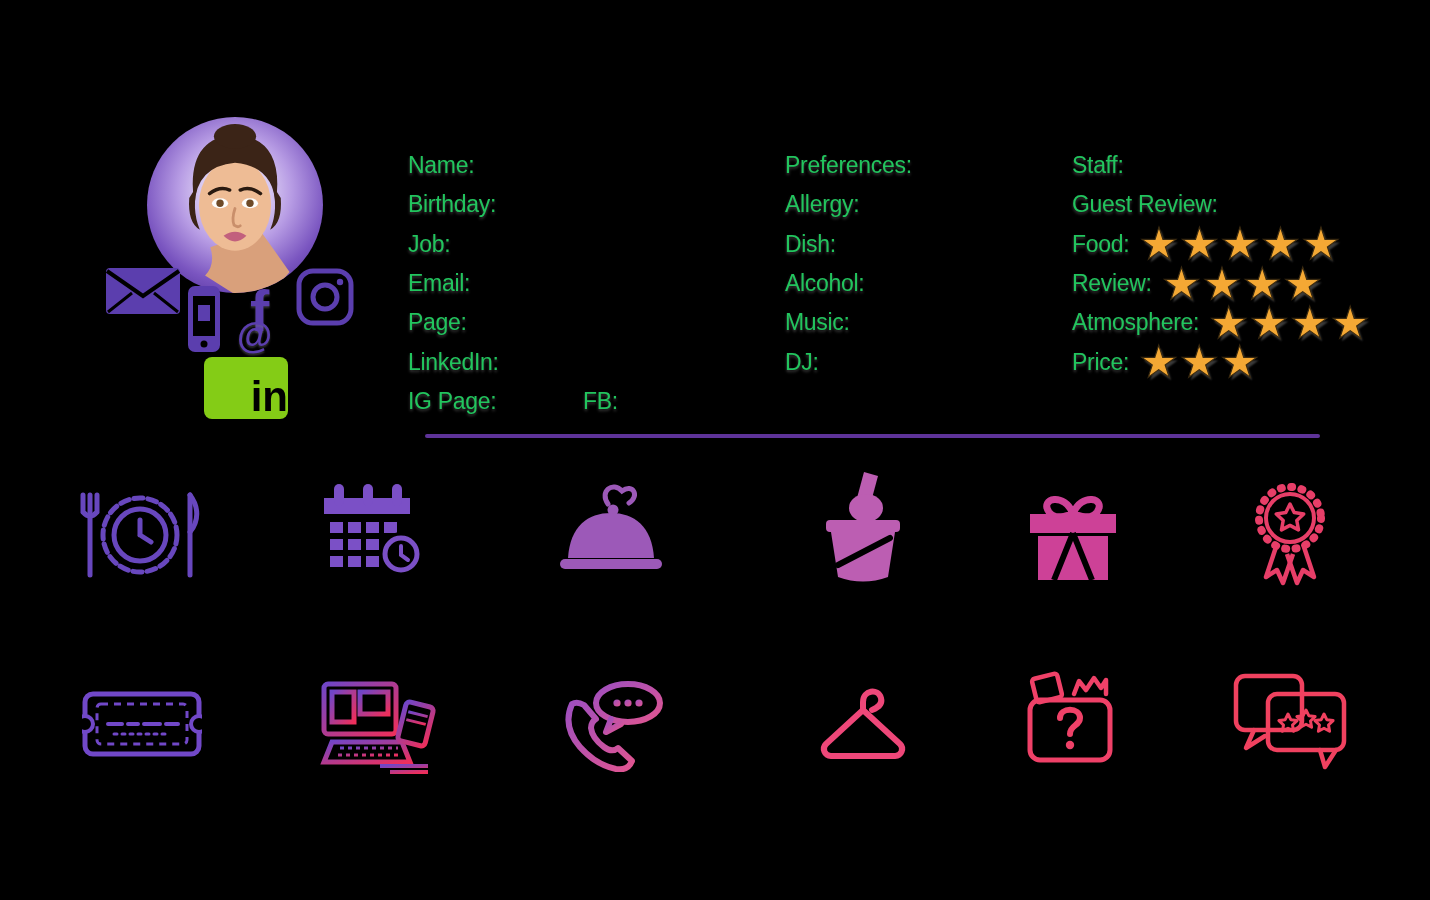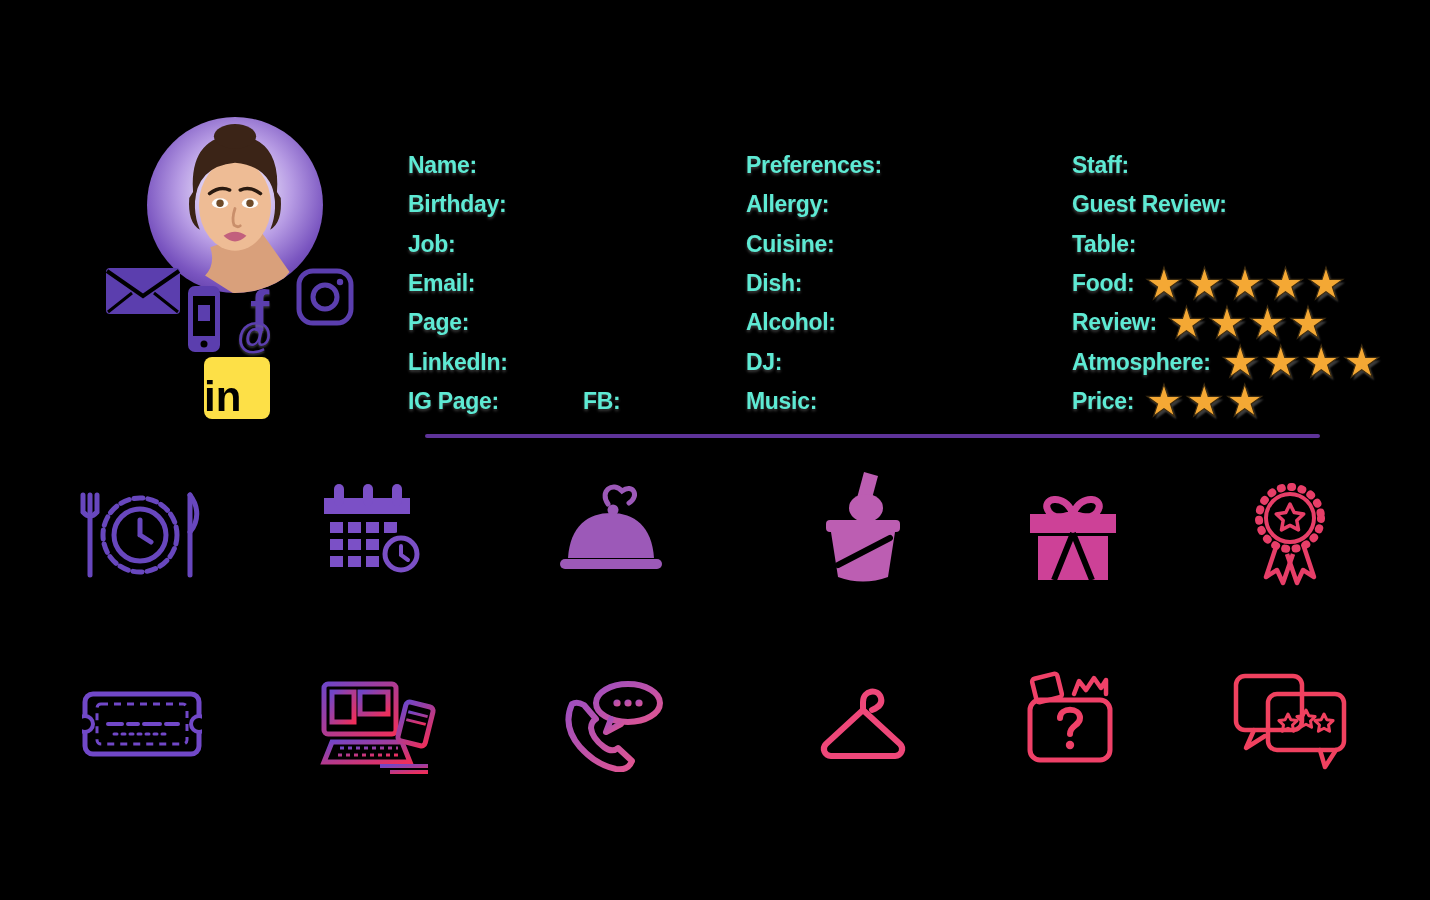--- a/index.html
+++ b/index.html
@@ -3,50 +3,50 @@
 <meta charset="utf-8">
 <style>
   html,body{margin:0;padding:0;}
   body{
     width:1430px;height:900px;position:relative;overflow:hidden;
     background:#000;
     font-family:"Liberation Sans", sans-serif;
   }
   
   .label{
-    color:#5eead4;font-weight:700;font-size:23px;letter-spacing:-0.3px;
+    color:#22c55e;font-weight:400;font-size:23px;letter-spacing:-0.3px;
     text-shadow:0 2px 3px rgba(135,135,135,0.45);
     white-space:nowrap;
   }
   .col{position:absolute;top:146px;}
   .col .row{height:39.3px;display:flex;align-items:center;}
   #col-contact{left:408px;}
-  #col-pref{left:746px;text-align:right;}
+  #col-pref{left:785px;text-align:right;}
   #col-review{left:1072px;}
   #fb-label{position:absolute;left:583px;top:388px;}
   .stars{display:flex;align-items:center;margin-left:10px;}
   .star{
     color:#F4A834;font-size:44px;line-height:0;margin-right:1px;
     -webkit-text-stroke:1.2px #3a2a10;
     text-shadow:2px 3px 2px rgba(110,110,110,0.55);
   }
   
   #avatar{
     position:absolute;left:147px;top:117px;width:176px;height:176px;border-radius:50%;
     background:radial-gradient(circle at 50% 42%, #ffffff 0%, #e6dcf8 18%, #b79ce4 42%, #7a55c0 68%, #5b3aa5 84%, #6943ae 100%);
     overflow:hidden;
   }
   #avatar svg{width:100%;height:100%;display:block;}
   .social{position:absolute;}
   .glyph{color:#5B3EAE;font-weight:800;text-shadow:0 2px 2px rgba(120,120,120,0.4);}
   #social-facebook{left:250px;top:282px;font-size:58px;line-height:1;}
   #social-at{left:237px;top:318px;font-size:36px;line-height:1;}
   #social-linkedin{
-    left:204px;top:357px;width:66px;height:62px;background:#fde047;border-radius:8px;
-    display:flex;align-items:flex-end;justify-content:flex-start;
+    left:204px;top:357px;width:84px;height:62px;background:#84cc16;border-radius:8px;
+    display:flex;align-items:flex-end;justify-content:flex-end;
   }
   #social-linkedin span{color:#000;font-weight:800;font-size:42px;line-height:1.05;}
   
   #divider{position:absolute;left:425px;top:434px;width:895px;height:4px;background:#5E3398;border-radius:2px;}
   
   .cell{position:absolute;}
   .cell svg{display:block;}
 </style>
 </head>
 <body>
@@ -123,47 +123,40 @@
 <span class="label" id="fb-label">FB:</span>
 
 <div class="col" id="col-pref">
   <div class="row">
       <span class="label">Preferences:</span>
     </div>
   <div class="row">
       <span class="label">Allergy:</span>
     </div>
   <div class="row">
-      <span class="label">Cuisine:</span>
-    </div>
-  <div class="row">
       <span class="label">Dish:</span>
     </div>
   <div class="row">
       <span class="label">Alcohol:</span>
     </div>
   <div class="row">
+      <span class="label">Music:</span>
+    </div>
+  <div class="row">
       <span class="label">DJ:</span>
-    </div>
-  <div class="row">
-      <span class="label">Music:</span>
     </div>
 </div>
 
 <div class="col" id="col-review">
   <div class="row">
       <span class="label">Staff:</span>
     <span class="stars"></span>
     </div>
   <div class="row">
       <span class="label">Guest Review:</span>
-    </div>
-  <div class="row">
-      <span class="label">Table:</span>
-    <span class="stars"></span>
     </div>
   <div class="row">
       <span class="label">Food:</span>
     <span class="stars">
         <span class="star">★</span>
         <span class="star">★</span>
         <span class="star">★</span>
         <span class="star">★</span>
         <span class="star">★</span>
       </span>

